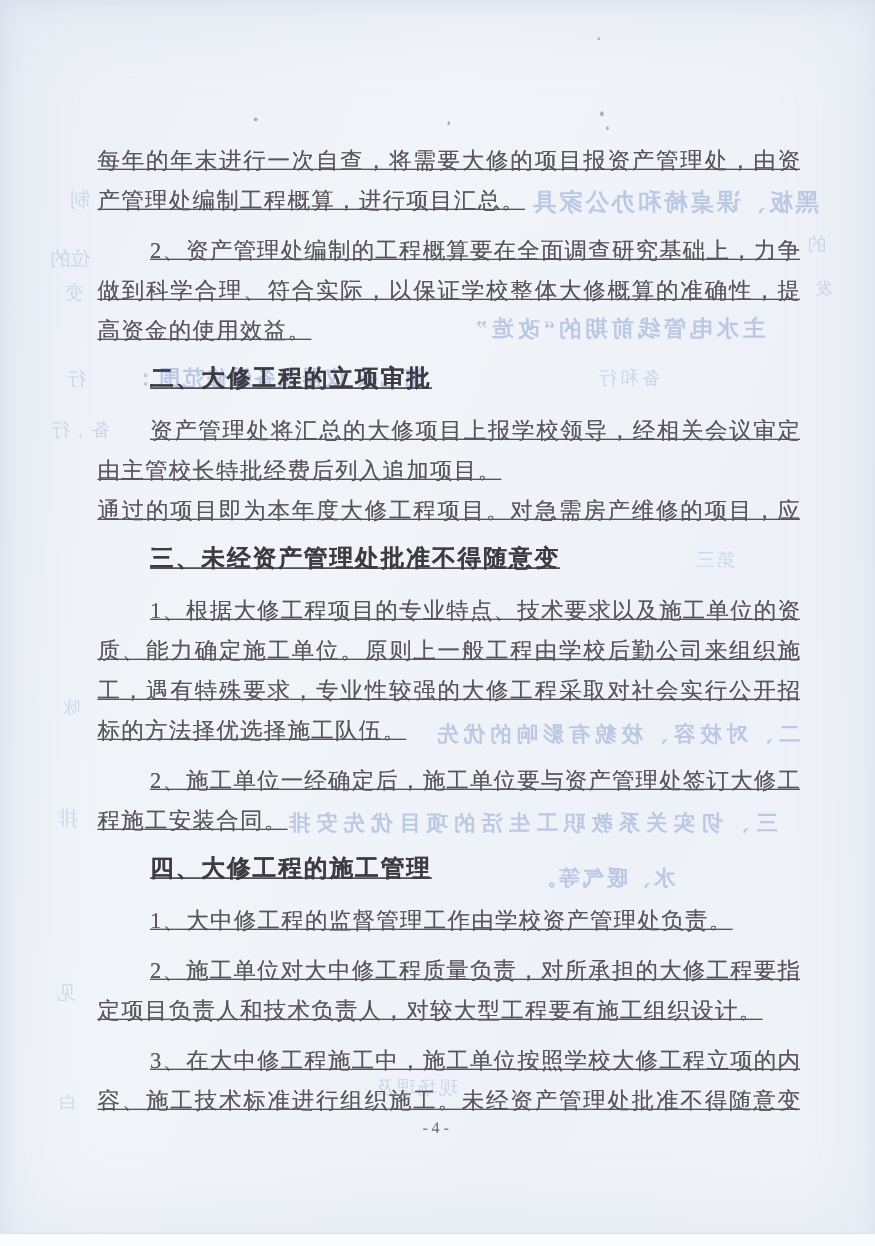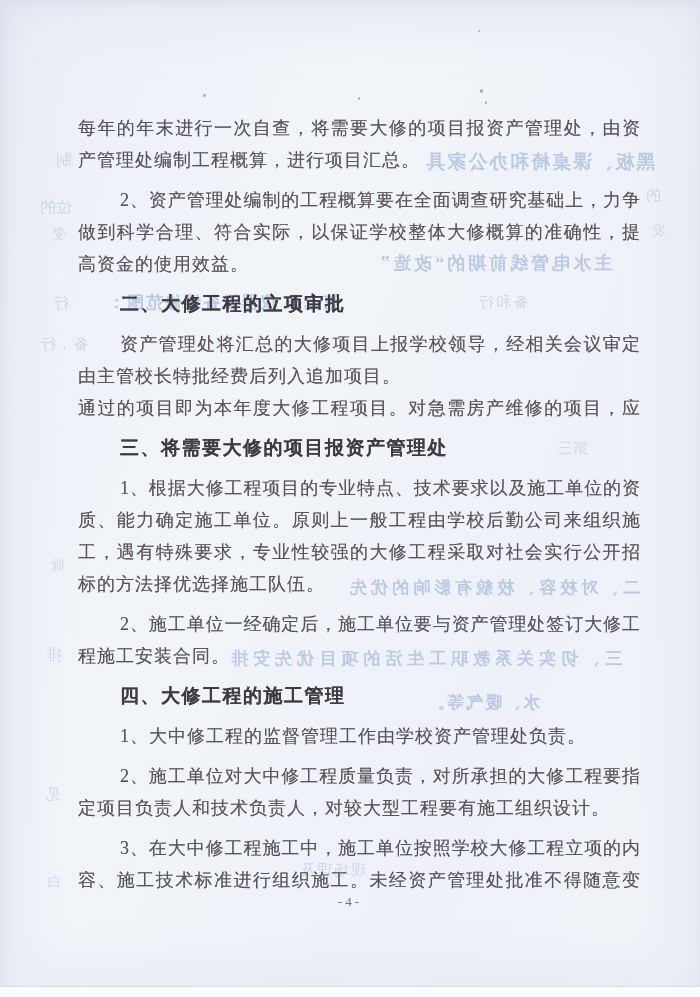--- a/index.html
+++ b/index.html
@@ -20,20 +20,21 @@
   .block{margin:0 0 8px 0;}
   .block.heading{margin:8px 0 8px 0;}
   .line{
     height:32px;
     line-height:32px;
     font-size:18px;
     letter-spacing:0;
     text-align:justify;
     text-align-last:justify;
     text-shadow:0 0 0.4px rgba(88,84,91,0.55);
+    text-decoration:underline;
   }
   .line.indent{padding-left:42px;}
   .line.last{
     text-align:right;
     text-align-last:left;
     letter-spacing:1px;
   }
   .line.hline{
     text-align:center;
     text-align-last:left;
@@ -117,21 +118,21 @@
       </div>
       <div class="block heading">
         <div class="line hline indent">二、大修工程的立项审批</div>
       </div>
       <div class="block para">
         <div class="line indent">资产管理处将汇总的大修项目上报学校领导，经相关会议审定</div>
         <div class="line last">由主管校长特批经费后列入追加项目。</div>
         <div class="line">通过的项目即为本年度大修工程项目。对急需房产维修的项目，应</div>
       </div>
       <div class="block heading">
-        <div class="line hline indent">三、将需要大修的项目报资产管理处</div>
+        <div class="line hline indent">三、未经资产管理处批准不得随意变</div>
       </div>
       <div class="block para">
         <div class="line indent">1、根据大修工程项目的专业特点、技术要求以及施工单位的资</div>
         <div class="line">质、能力确定施工单位。原则上一般工程由学校后勤公司来组织施</div>
         <div class="line">工，遇有特殊要求，专业性较强的大修工程采取对社会实行公开招</div>
         <div class="line last">标的方法择优选择施工队伍。</div>
       </div>
       <div class="block para" style="margin-top: 8px;">
         <div class="line indent">2、施工单位一经确定后，施工单位要与资产管理处签订大修工</div>
         <div class="line last">程施工安装合同。</div>

